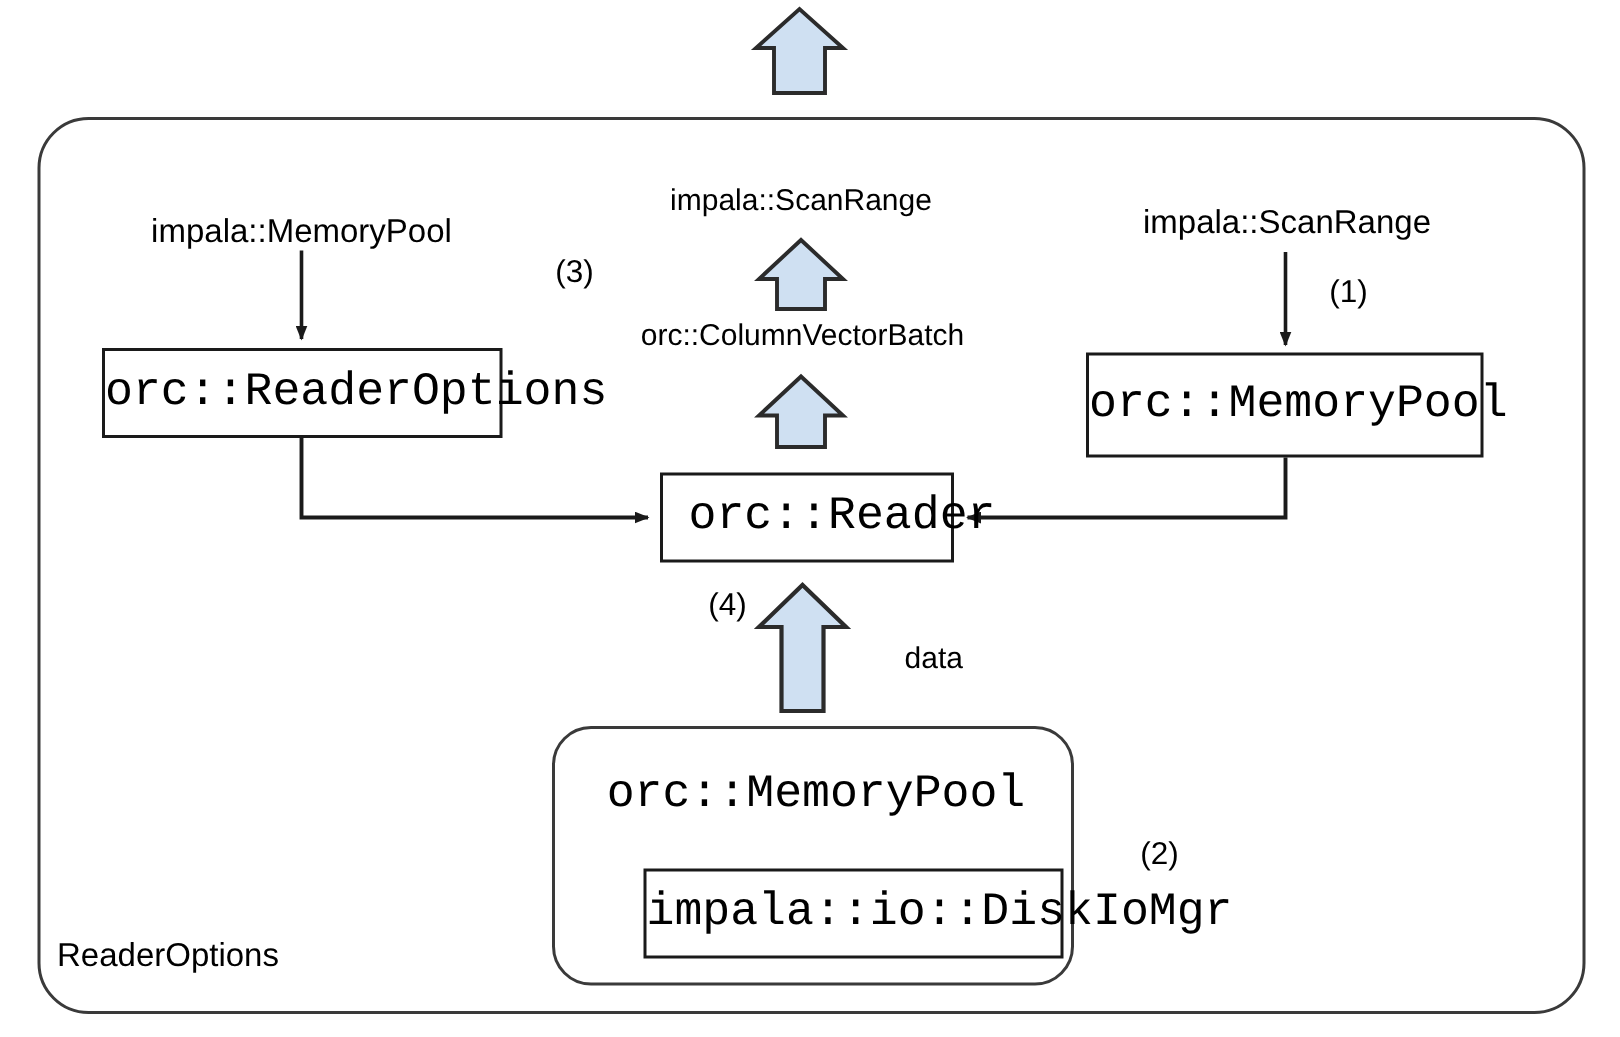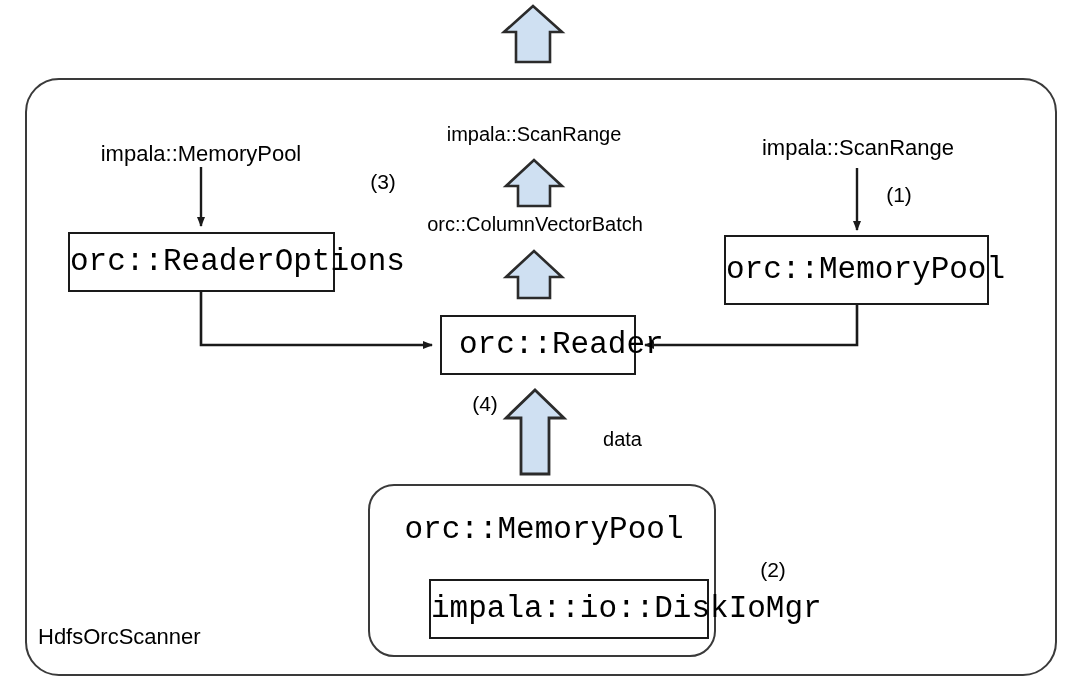--- a/index.html
+++ b/index.html
@@ -110,21 +110,21 @@
     <g>
       <path d="M518,298 L518,277 L506,277 L534,251 L562,277 L550,277 L550,298 Z" fill="#cfe0f2" stroke="#2b2b2b" stroke-width="2.6" stroke-linejoin="miter"></path>
     </g>
 
     <g>
       <path d="M521,474 L521,418 L506,418 L535,390 L564,418 L549,418 L549,474 Z" fill="#cfe0f2" stroke="#2b2b2b" stroke-width="2.8" stroke-linejoin="miter"></path>
     </g>
   </svg>
 
   <div class="outer-container" style="left:25px; top:78px; width:1032px; height:598px;"></div>
-  <div class="lbl t-outer" style="left:38px; top:624px; text-align:left;">HdfsOrcScanner</div>
+  <div class="lbl t-outer" style="left:38px; top:624px; text-align:left;">ReaderOptions</div>
 
   <div class="lbl t-free" style="left:40px; top:141px; width:322px;">impala::MemoryPool</div>
 
   <div class="lbl t-small" style="left:414px; top:123px; width:240px;">impala::ScanRange</div>
 
   <div class="lbl t-small" style="left:404px; top:213px; width:262px;">orc::ColumnVectorBatch</div>
 
   <div class="lbl t-free" style="left:714px; top:135px; width:288px;">impala::ScanRange</div>
 
   <div class="lbl t-data" style="left:572px; top:428px; width:70px; text-align:right;">data</div>

